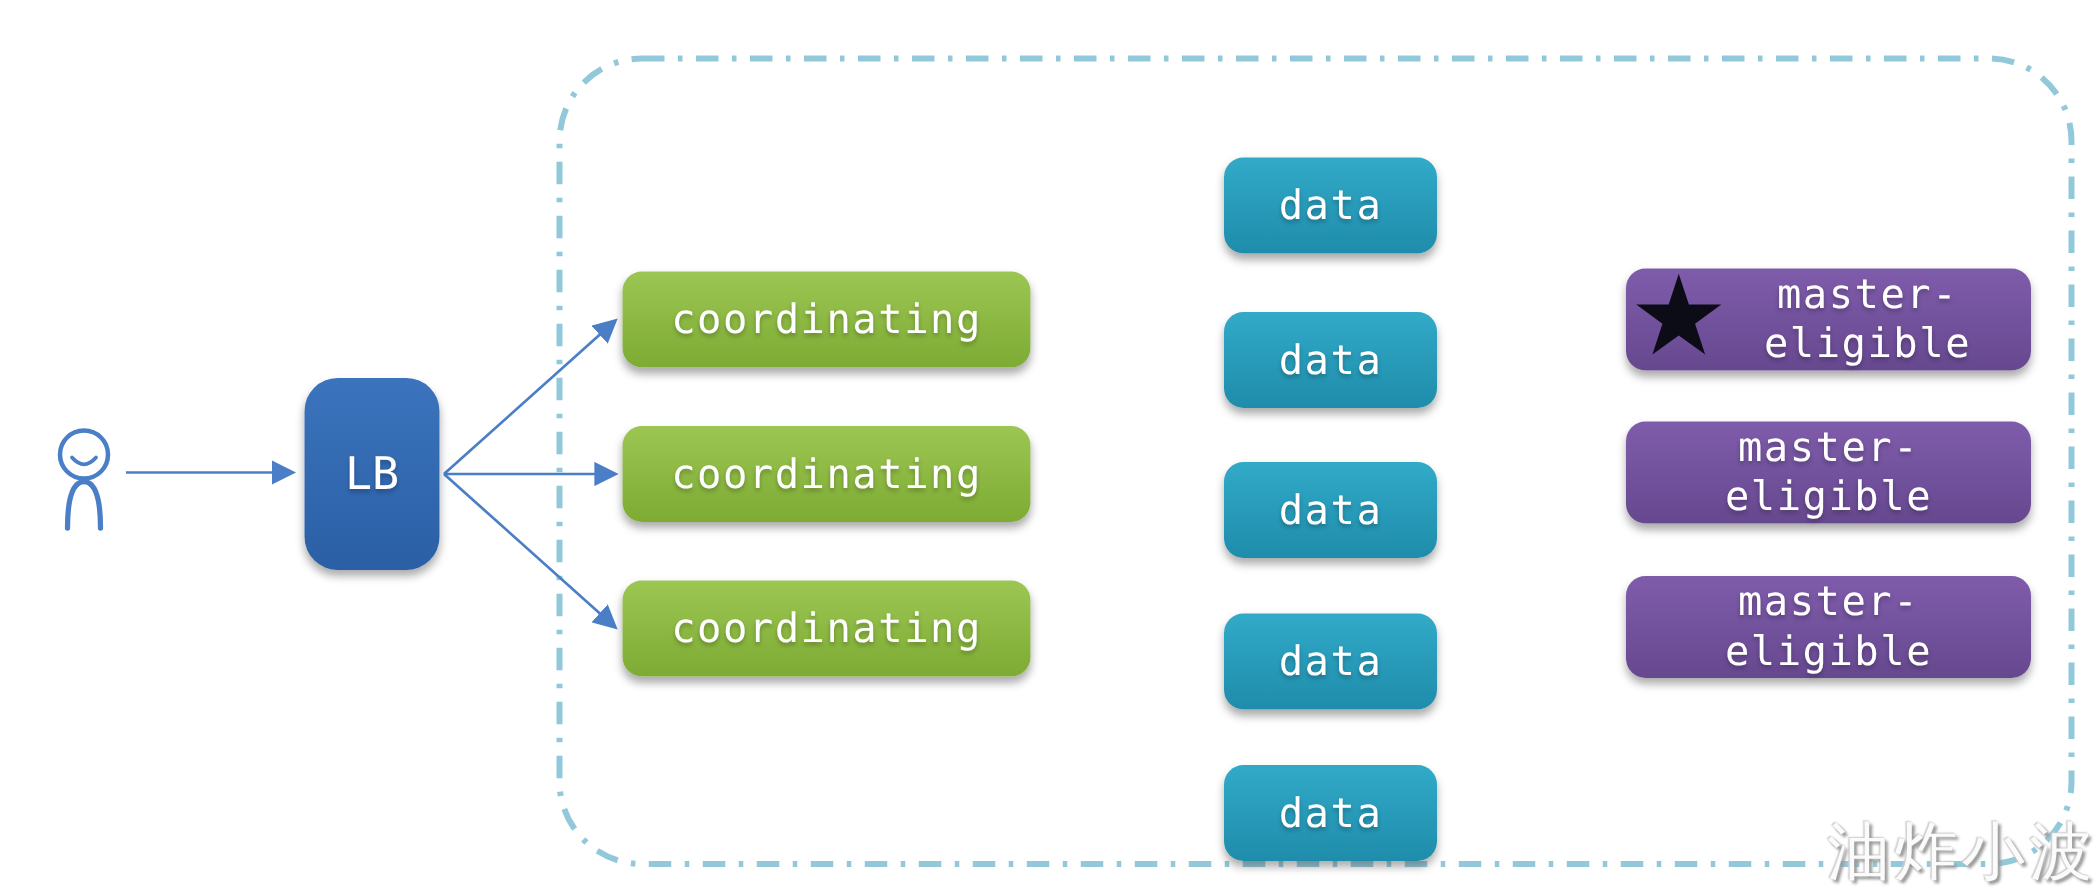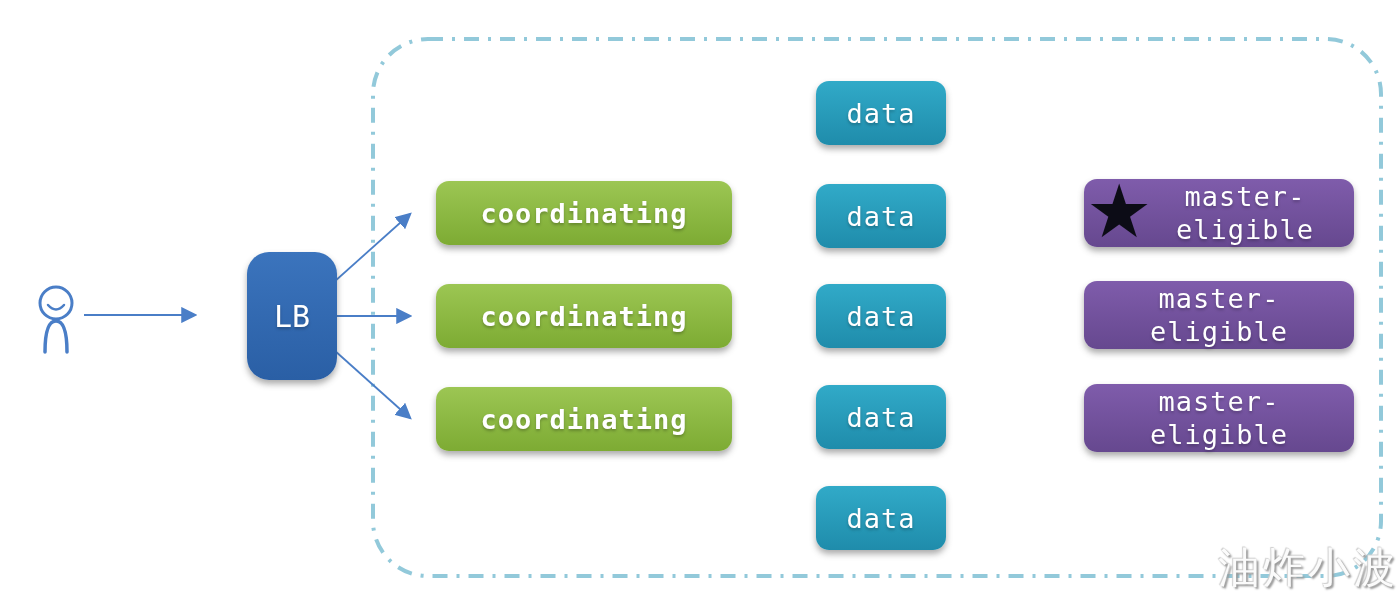--- a/index.html
+++ b/index.html
@@ -12,23 +12,23 @@
     position:absolute;display:flex;align-items:center;justify-content:center;
     color:#ffffff;border-radius:13px;z-index:2;
     box-shadow:0 4px 6px rgba(70,70,70,0.45);
     text-shadow:0 2px 3px rgba(0,0,0,0.25);
     font-size:27px;letter-spacing:1px;
   }
   .lb{
     left:203px;top:252px;width:90px;height:128px;border-radius:22px;
     font-size:30px;letter-spacing:0;
   }
-  .coord{left:436px;width:296px;height:64px;font-weight:bold;}
+  .coord{left:415px;width:272px;height:64px;}
   .coord.r1{top:181px;}  .coord.r2{top:284px;}  .coord.r3{top:387px;}
-  .data{left:816px;width:130px;height:64px;}
+  .data{left:816px;width:142px;height:64px;margin-top:24px;}
   .data.d1{top:81px;} .data.d2{top:184px;} .data.d3{top:284px;}
   .data.d4{top:385px;} .data.d5{top:486px;}
   .master{left:1084px;width:270px;height:68px;flex-direction:column;line-height:33px;}
   .master.r1{top:179px;} .master.r2{top:281px;} .master.r3{top:384px;}
   .master .txt{display:block;text-align:right;}
   .master.starred{padding-left:52px;width:218px;}
   .star{
     position:absolute;left:2px;top:50%;transform:translateY(-53%);
     font-size:74px;line-height:1;color:#0c0c16;text-shadow:none;
     font-family:"DejaVu Sans",sans-serif;
@@ -59,21 +59,21 @@
       <path d="M48,305 Q56,314 64,305" stroke-width="2.5"></path>
       <path d="M45,352 C45,331 49,321 56,321 C63,321 67,331 67,352" stroke-width="3.5"></path>
     </g>
 
     <line x1="84" y1="315" x2="195" y2="315" stroke="#4a7ec7" stroke-width="1.8" marker-end="url(#ah)"></line>
     <line x1="296" y1="316" x2="410" y2="214" stroke="#4a7ec7" stroke-width="1.8" marker-end="url(#ah)"></line>
     <line x1="296" y1="316" x2="410" y2="316" stroke="#4a7ec7" stroke-width="1.8" marker-end="url(#ah)"></line>
     <line x1="296" y1="316" x2="410" y2="418" stroke="#4a7ec7" stroke-width="1.8" marker-end="url(#ah)"></line>
   </svg>
 
-  <div class="node lb" style="background: linear-gradient(rgb(59, 116, 189), rgb(42, 95, 165)); margin-left: 44px;">
+  <div class="node lb" style="background: linear-gradient(rgb(59, 116, 189), rgb(42, 95, 165));">
     <span>LB</span>
   </div>
 
   <div class="node coord r1" style="background: linear-gradient(rgb(156, 198, 83), rgb(125, 171, 51));">
     <span>coordinating</span>
   </div>
   <div class="node coord r2" style="background: linear-gradient(rgb(156, 198, 83), rgb(125, 171, 51));">
     <span>coordinating</span>
   </div>
   <div class="node coord r3" style="background: linear-gradient(rgb(156, 198, 83), rgb(125, 171, 51));">

